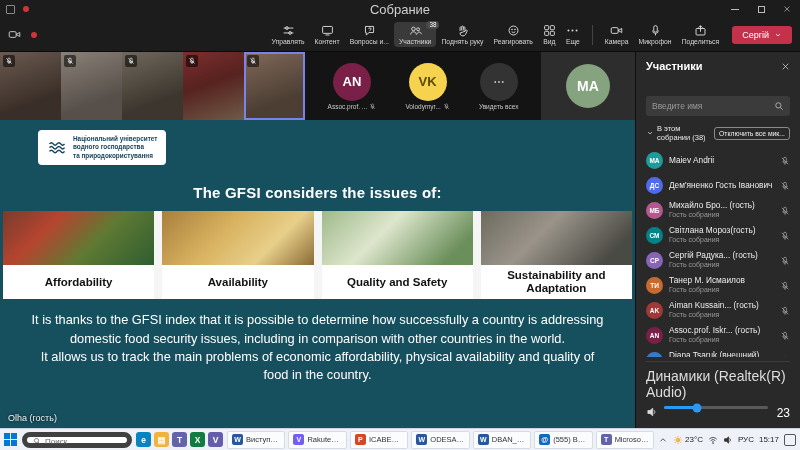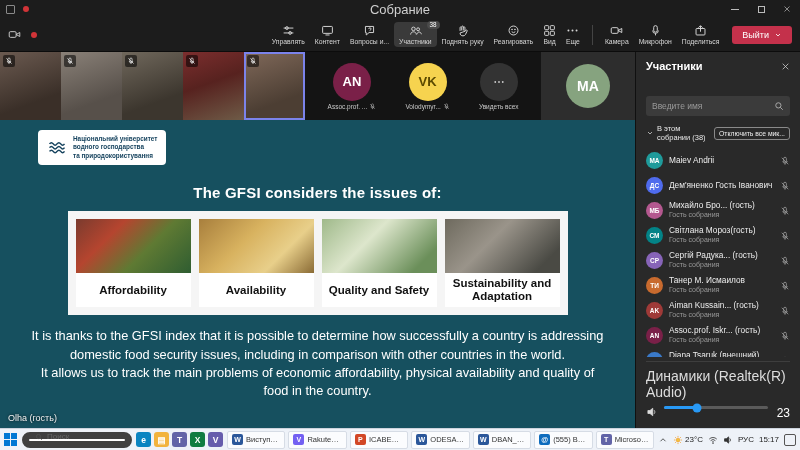--- a/index.html
+++ b/index.html
@@ -51,21 +51,21 @@
   .see-circle { width:38px; height:38px; border-radius:50%; background:#333; color:#ccc; display:flex; align-items:center; justify-content:center; }
   .see-circle .ic { width:12px; height:12px; fill:#ccc; stroke:none; }
   .ma-tile { width:94px; flex:none; background:#2d2d2d; display:flex; align-items:center; justify-content:center; }
 
   
   #slide { flex:1; background:#16505f; position:relative; color:#fff; }
   .logo-box { position:absolute; left:38px; top:10px; background:#fff; border-radius:4px; padding:5px 9px; display:flex; align-items:center; gap:6px; color:#16435e; }
   .logo-box .ic { width:20px; height:20px; stroke:#16435e; fill:none; stroke-width:1.2; }
   .logo-text { font-size:6.4px; line-height:1.3; white-space:pre-line; font-weight:bold; }
   .slide-title { margin-top:64px; text-align:center; font-weight:bold; font-size:15px; letter-spacing:.2px; }
-  .band { width:500px; margin:10px auto 0; background:#f5f5f5; padding:8px; display:flex; gap:8px; }
+  .band { width:629px; margin:10px auto 0; background:#f5f5f5; display:flex; gap:8px; }
   .card { flex:1; background:#fff; display:flex; flex-direction:column; }
   .card-img { height:54px; }
   .ci0 { background:linear-gradient(135deg,#7a3b2e,#b5452f 30%,#5f7a33 60%,#2f5d31); }
   .ci1 { background:linear-gradient(135deg,#a87f3d,#d8b25f 40%,#e8cf8a 70%,#8a6b35); }
   .ci2 { background:linear-gradient(135deg,#9fb98a,#dde6cc 40%,#6b8f5a 85%); }
   .ci3 { background:linear-gradient(135deg,#6e6a5e,#9a948a 40%,#4a4a44 85%); }
   .card-label { flex:1; display:flex; align-items:center; justify-content:center; font-weight:bold; color:#111; font-size:11.5px; line-height:1.15; text-align:center; padding:4px 2px; }
   .slide-text { width:572px; margin:12px auto 0; text-align:center; font-size:12.8px; line-height:1.42; }
   .presenter-label { position:absolute; left:8px; bottom:5px; font-size:9px; color:#f0f0f0; text-shadow:0 0 3px rgba(0,0,0,.8); }
 
@@ -94,21 +94,21 @@
   .pa-row .ic { width:12px; height:12px; stroke:#ddd; fill:#ddd; stroke-width:1; flex:none; }
   .slider { flex:1; height:3px; background:#5a5a5a; border-radius:2px; position:relative; }
   .slider-fill { width:32%; height:100%; background:#2899f5; border-radius:2px; }
   .slider-thumb { position:absolute; left:32%; top:50%; transform:translate(-50%,-50%); width:9px; height:9px; border-radius:50%; background:#2899f5; }
   .pa-val { font-size:12px; color:#fff; min-width:16px; text-align:right; }
 
   
   #taskbar { height:22px; background:#eef2f8; border-top:1px solid #ccd3dd; display:flex; align-items:center; padding:0 4px; gap:4px; color:#333; }
   .winlogo { width:14px; height:14px; display:grid; grid-template-columns:6px 6px; grid-template-rows:6px 6px; gap:1px; flex:none; }
   .winlogo span { background:#0078d4; }
-  .t-search { width:110px; height:16px; background:#fff; border:7px solid #404040; border-radius:8px; display:flex; align-items:flex-end; gap:4px; padding:0 6px; flex:none; }
+  .t-search { width:110px; height:16px; background:#fff; border:5px solid #404040; border-radius:8px; display:flex; align-items:flex-start; gap:4px; padding:0 6px; flex:none; }
   .t-search .ic { width:8px; height:8px; stroke:#555; fill:none; stroke-width:1.4; flex:none; }
   .t-search input { flex:1; min-width:0; border:0; outline:none; background:transparent; font-size:8px; font-family:inherit; color:#333; }
   .t-search input::placeholder { color:#666; }
   .qicons { display:flex; gap:3px; flex:none; }
   .qicon { width:15px; height:15px; border-radius:3px; display:flex; align-items:center; justify-content:center; color:#fff; font-size:8.5px; font-weight:bold; }
   .task-apps { display:flex; gap:3px; min-width:0; flex:1 1 auto; overflow:hidden; }
   .task-app { display:flex; align-items:center; gap:3px; background:#fbfcfe; border:1px solid #d6dce5; border-bottom:2px solid #6b7widow; border-radius:2px; height:18px; padding:0 4px; min-width:0; flex:0 1 auto; }
   .app-ico { width:11px; height:11px; border-radius:2px; color:#fff; font-size:7px; font-weight:bold; display:flex; align-items:center; justify-content:center; flex:none; }
   .app-label { font-size:7.5px; white-space:nowrap; overflow:hidden; text-overflow:ellipsis; max-width:38px; }
   .tray { margin-left:auto; display:flex; align-items:center; gap:5px; font-size:8px; flex:none; color:#222; }
@@ -301,21 +301,21 @@
         </svg>
       <span>Микрофон</span>
     </div>
     <div class="tbtn">
       <svg class="ic">
           <use href="#i-share"></use>
         </svg>
       <span>Поделиться</span>
     </div>
     <div class="leave-btn">
-      <span>Выйти</span>
+      <span>Сергій</span>
       <svg class="ic">
           <use href="#i-chev"></use>
         </svg>
     </div>
   </div>
 </div>
 
 <div id="main">
   <div id="stage">
 

